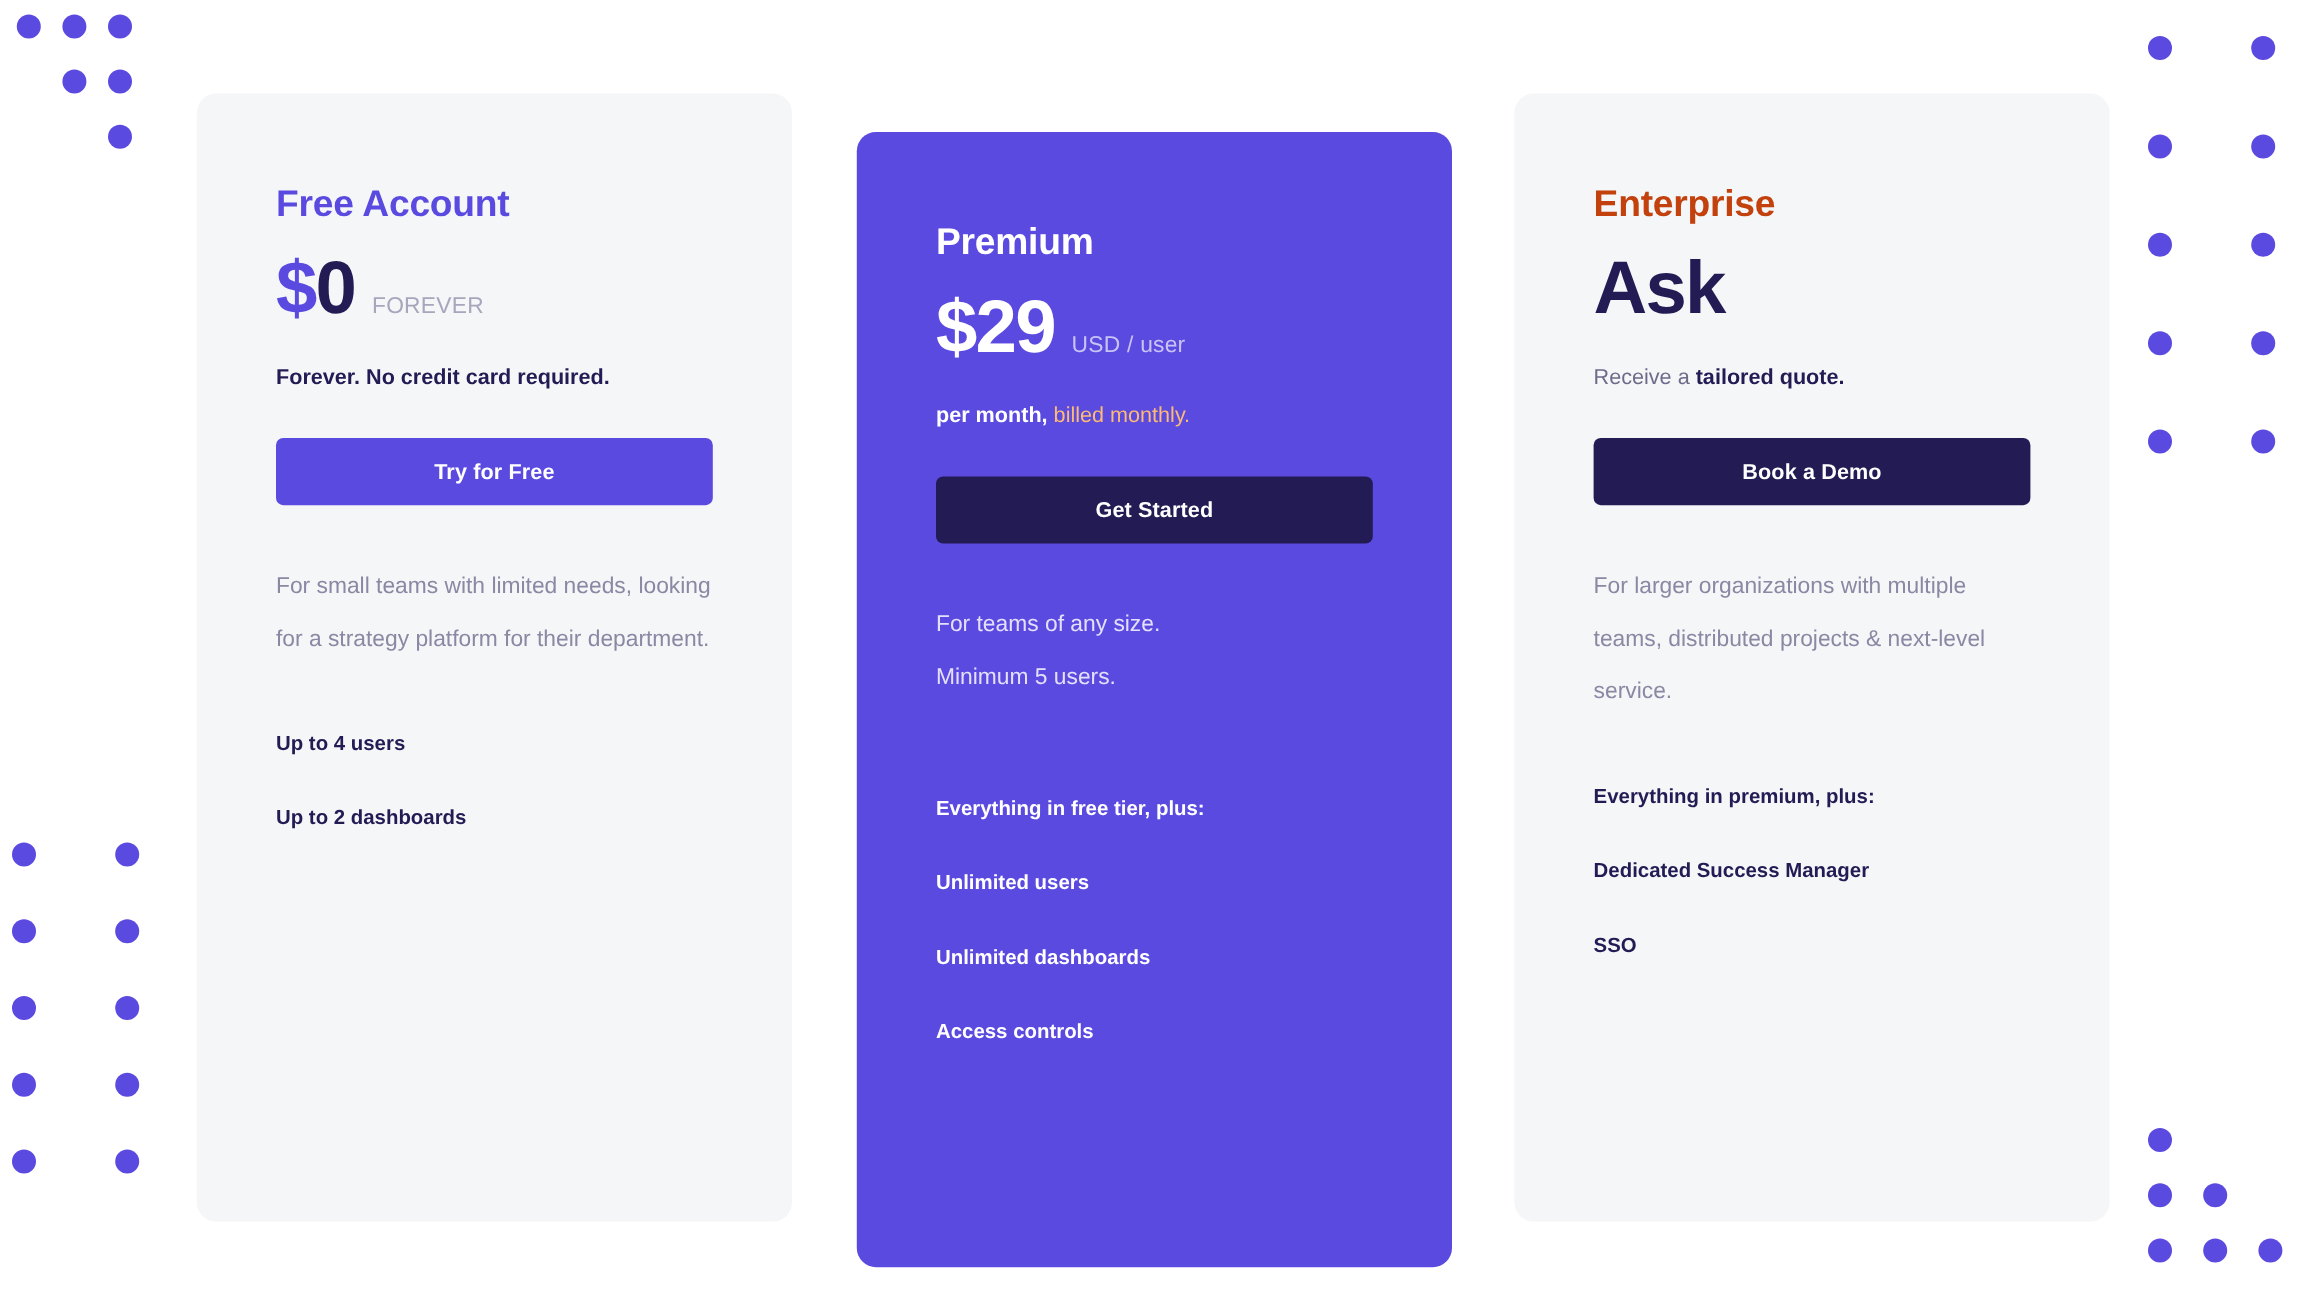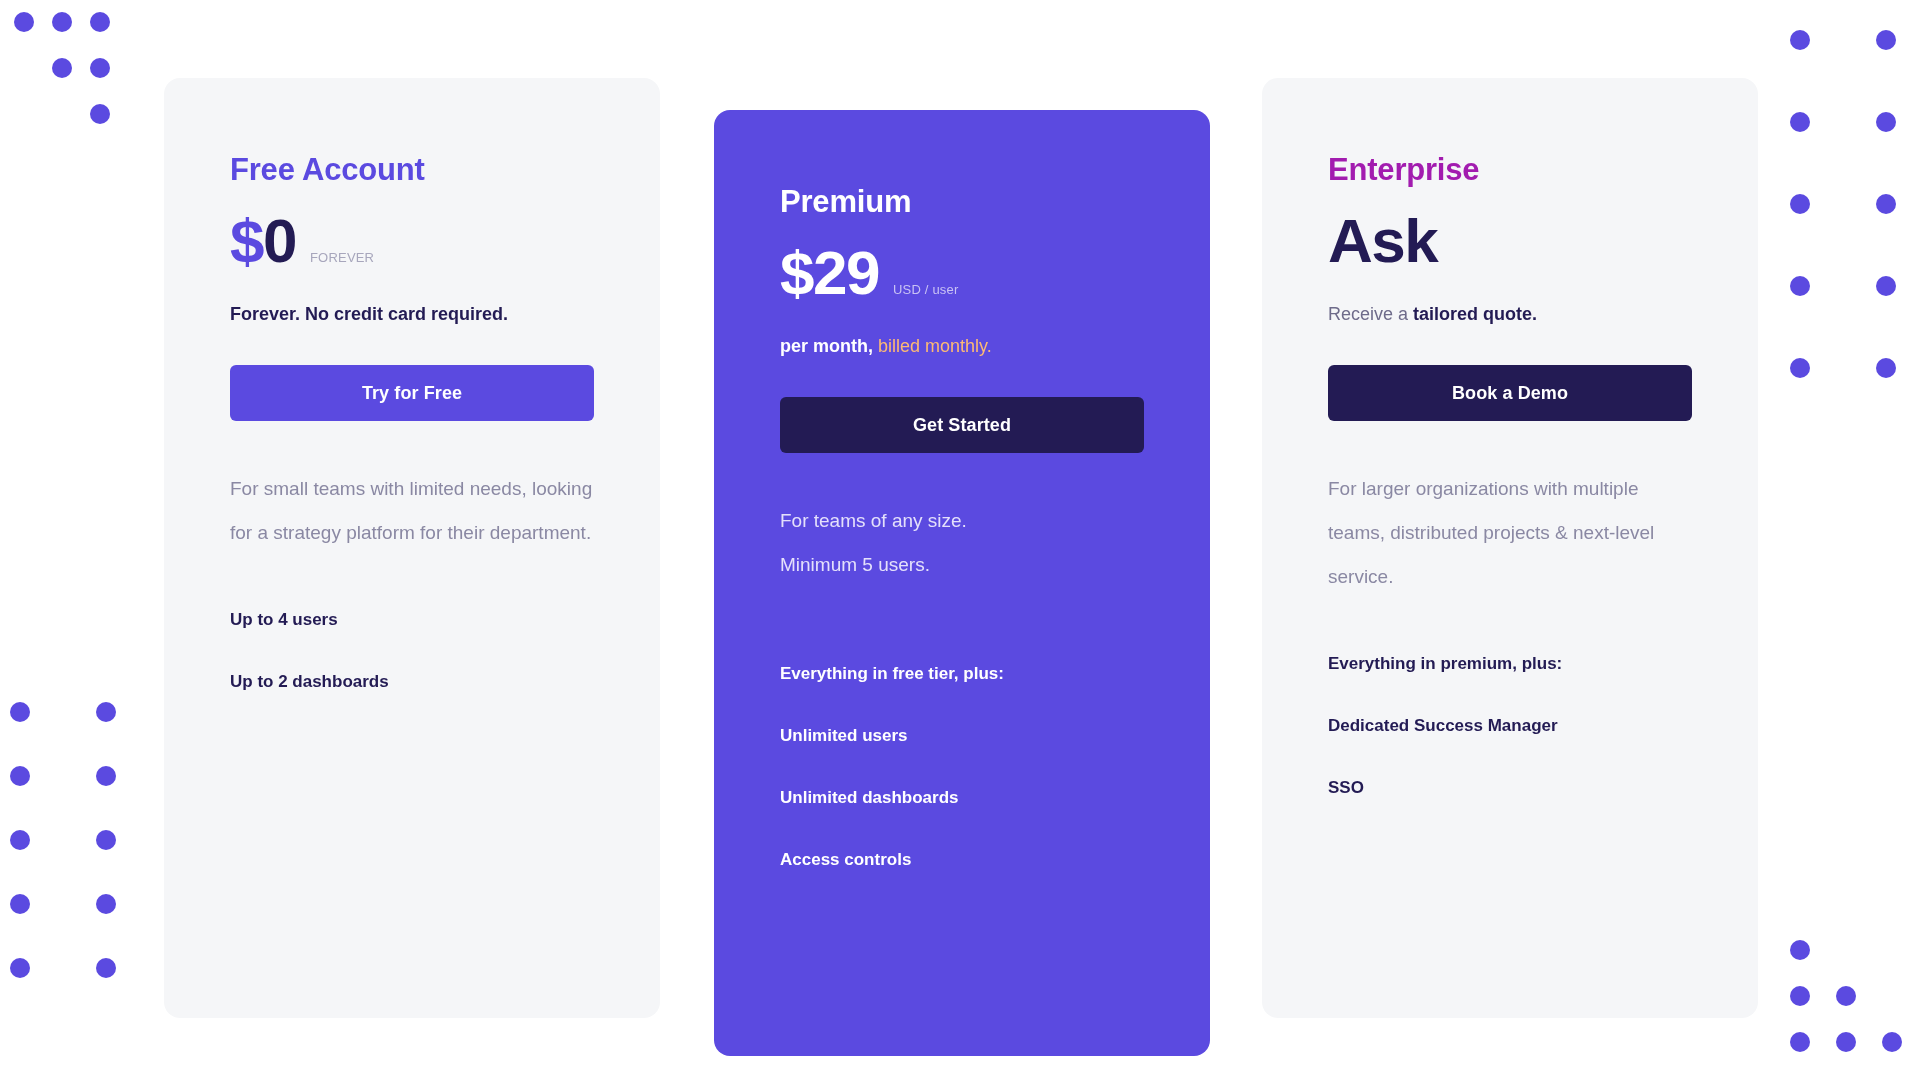--- a/index.html
+++ b/index.html
@@ -52,21 +52,21 @@
 
   
   .plan-name {
     font-size:31px;
     font-weight:bold;
     letter-spacing:-0.2px;
     margin-top:74px;
   }
   .plan-name.free-c  { color:#5B4AE0; }
   .plan-name.prem-c  { color:#ffffff; }
-  .plan-name.ent-c   { color:#a21caf; }
+  .plan-name.ent-c   { color:#c2410c; }
 
   .price-row {
     display:flex;
     align-items:baseline;
     margin-top:22px;
     white-space:nowrap;
   }
   .price-main {
     font-size:62px;
     font-weight:bold;
@@ -74,21 +74,21 @@
     line-height:1;
   }
   .price-cur { color:#5B4AE0; }
   .price-num { color:#231B54; }
   .price-main.white-price { color:#ffffff; }
   .price-main.white-price .price-cur,
   .price-main.white-price .price-num { color:#ffffff; }
   .price-main.ask { color:#231B54; font-size:62px; }
 
   .price-unit {
-    font-size:13px;
+    font-size:19px;
     font-weight:400;
     margin-left:14px;
     letter-spacing:0.2px;
   }
   .price-unit.muted  { color:#A7A6BC; }
   .price-unit.onpurp { color:#C9C2F4; }
 
   .sub-line {
     margin-top:30px;
     font-size:18px;

